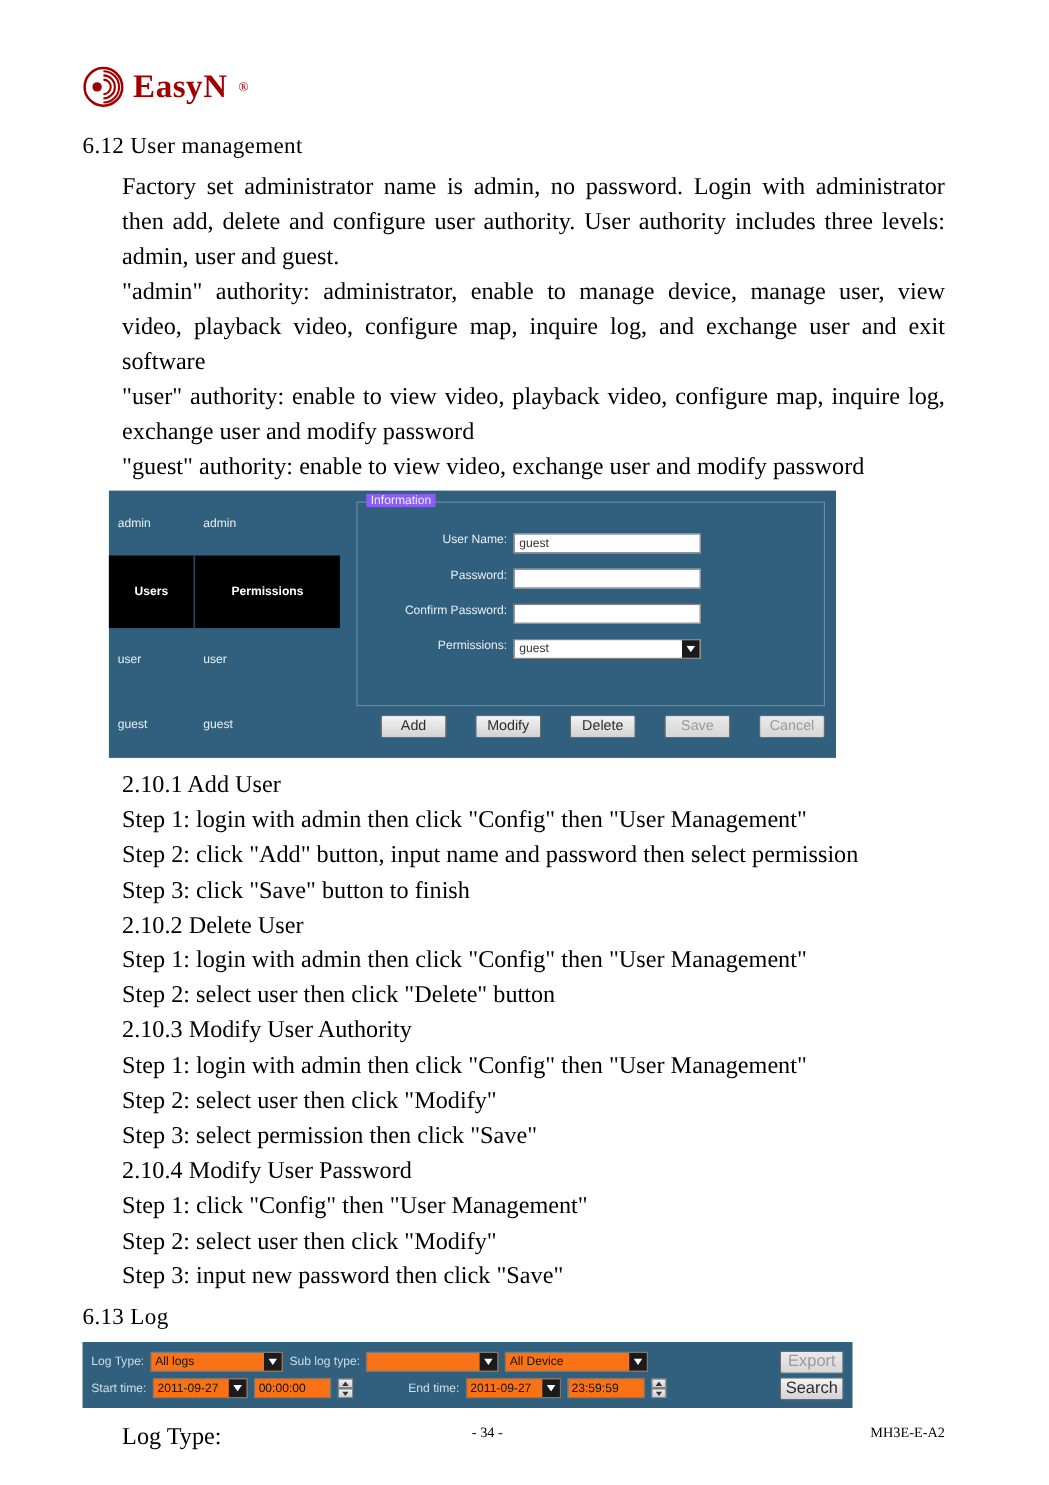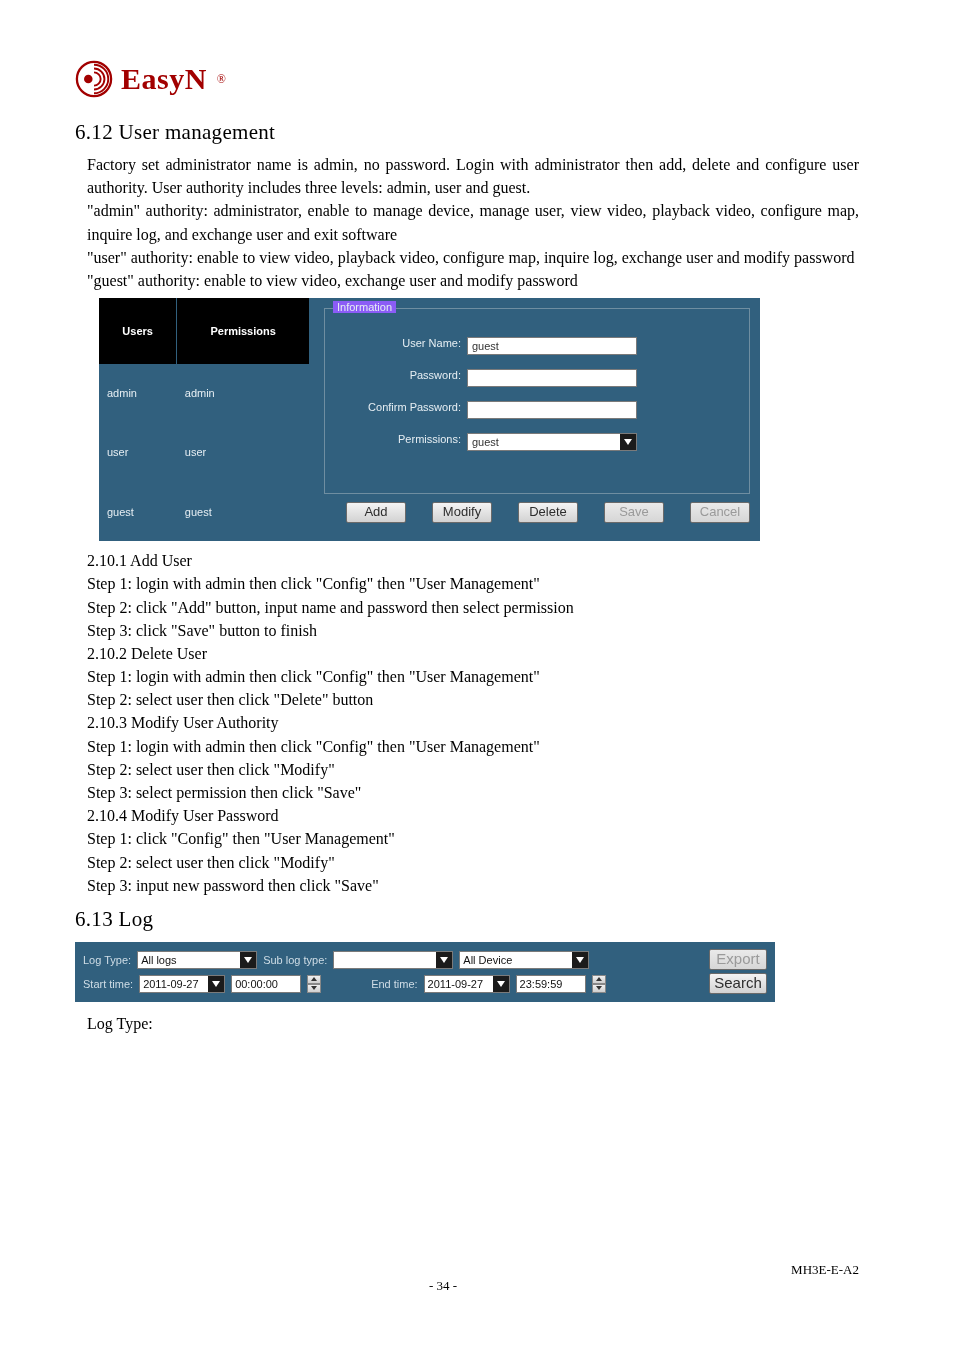--- a/index.html
+++ b/index.html
@@ -35,22 +35,22 @@
     vertical-align: super;
     margin-left: 2px;
   }
   .section-heading {
     font-size: 21px;
     margin: 4px 0 8px 0;
     font-weight: normal;
     letter-spacing: 0.3px;
   }
   .body-text {
-    margin-left: 12px;
-    font-size: 16px;
+    margin-left: 36px;
+    font-size: 22px;
     line-height: 1.45;
   }
   .body-text p { margin: 0; }
   .justify { text-align: justify; }
 
   
   .um-shot {
     margin: 6px 0 8px 24px;
     width: 661px;
     background: #31607e;
@@ -163,21 +163,21 @@
     box-sizing: border-box;
   }
   .log-row {
     display: flex;
     align-items: center;
     gap: 6px;
     height: 24px;
   }
   .log-label { font-size: 11px; white-space: nowrap; }
   .log-field {
-    background: #ffffff;
+    background: #f97316;
     border: 1px solid #7a7a7a;
     height: 18px;
     display: flex;
     align-items: center;
     color: #111;
     font-size: 11px;
     box-sizing: border-box;
   }
   .log-field .val { padding: 0 3px; flex:1; }
   .lf-dd {
@@ -214,21 +214,21 @@
 
   .footer {
     position: absolute;
     bottom: 40px;
     left: 95px;
     right: 95px;
     display: flex;
     justify-content: space-between;
     font-size: 13px;
   }
-  .footer .pg { margin: 16px auto; }
+  .footer .pg { margin: 0 auto; }
 </style>
 </head>
 <body>
 
 <div class="page">
 
   
   <div class="logo">
     <span class="logo-mark">
       <svg width="38" height="38" viewBox="0 0 40 40">
@@ -252,26 +252,26 @@
     <p class="justify"> "user" authority: enable to view video, playback video, configure map, inquire log, exchange user and modify password</p>
     <p>"guest" authority: enable to view video, exchange user and modify password</p>
   </div>
 
   
   <div class="um-shot">
     <div class="um-body">
       <table class="um-table">
         <tbody>
             <tr>
+          <td>admin</td>
+          <td>admin</td>
+        </tr>
+        <tr>
           <th>Users</th>
           <th>Permissions</th>
-        </tr>
-        <tr>
-          <td>admin</td>
-          <td>admin</td>
         </tr>
         <tr>
           <td>user</td>
           <td>user</td>
         </tr>
         <tr>
           <td>guest</td>
           <td>guest</td>
         </tr>
       </tbody>

